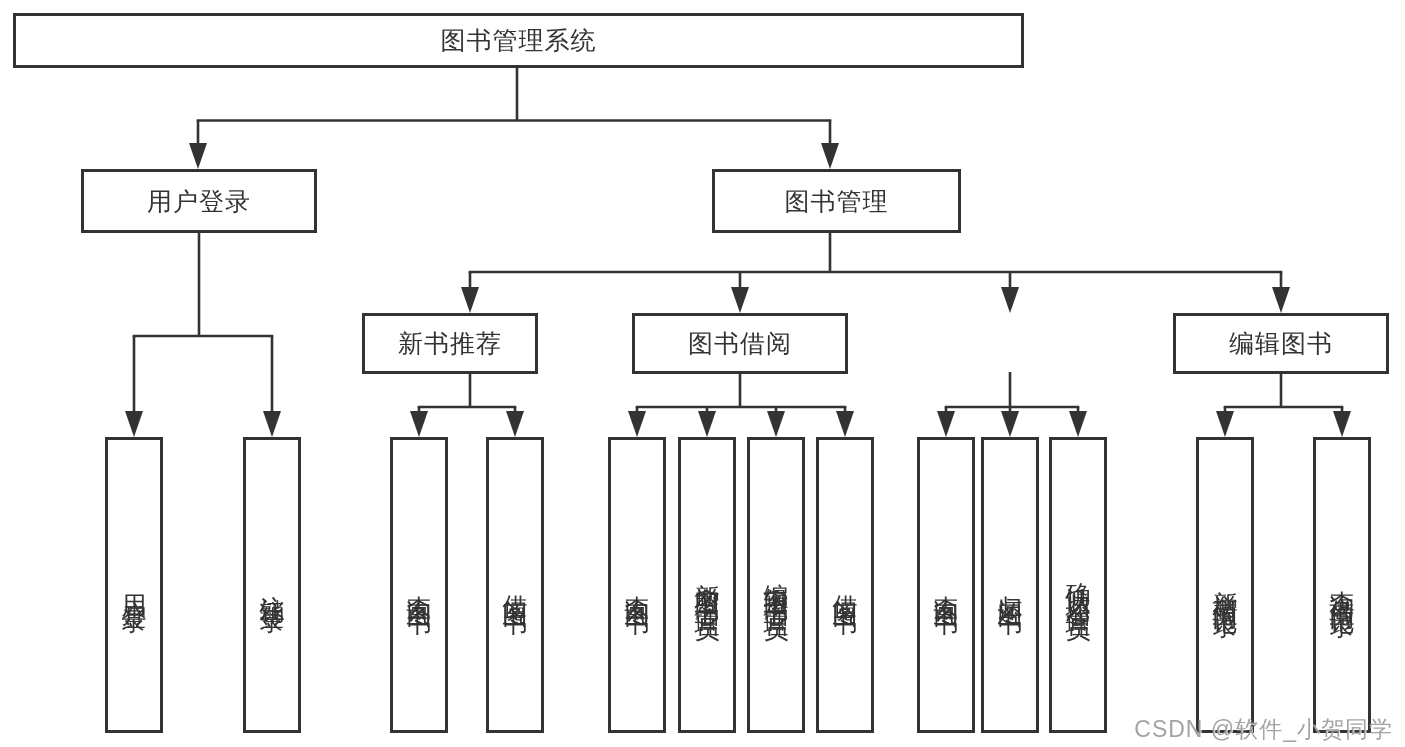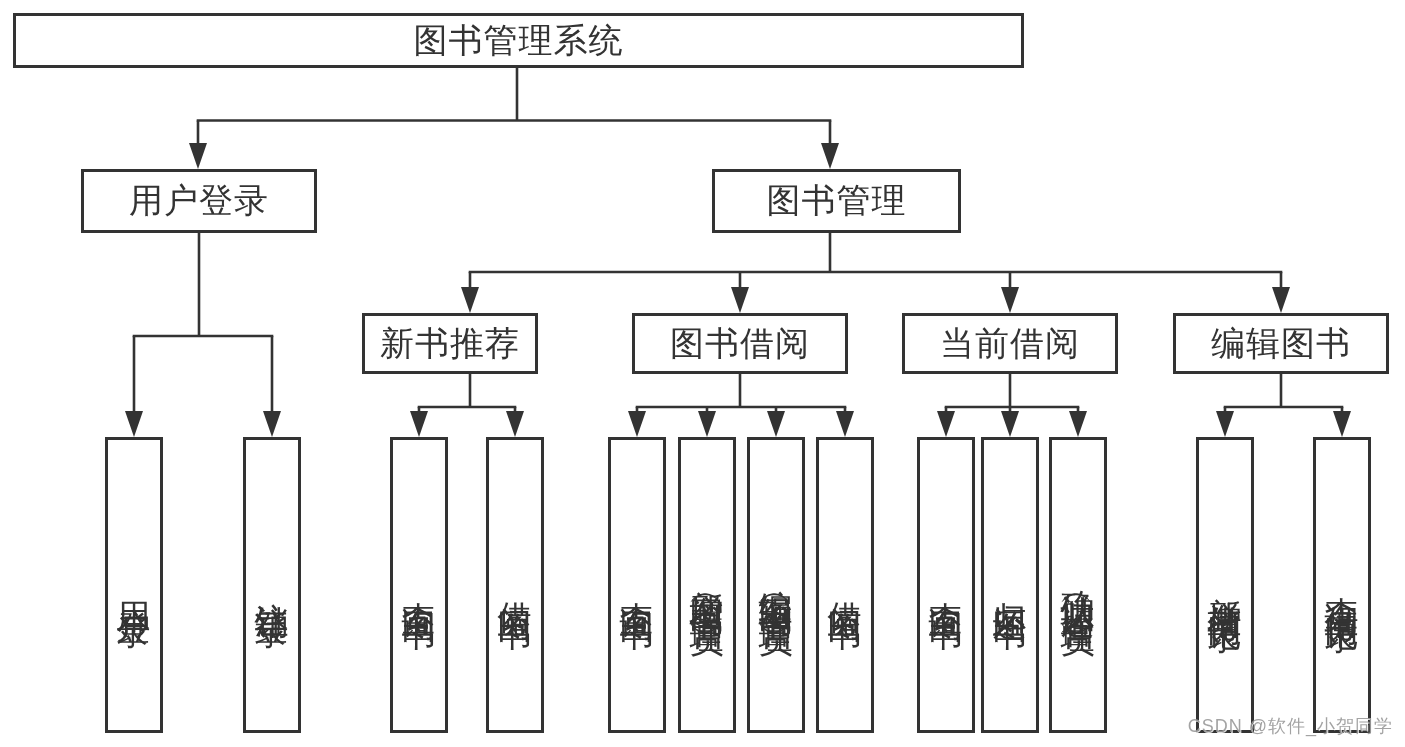--- a/index.html
+++ b/index.html
@@ -14,32 +14,32 @@
   body{background:var(--bg);font-family:"Liberation Sans","DejaVu Sans",sans-serif;}
   .canvas{
     position:relative;width:1405px;height:747px;background:var(--bg);overflow:hidden;
   }
   .wires{position:absolute;left:0;top:0;pointer-events:none;}
   .wires line{stroke:var(--line);stroke-width:2.6;}
   .wires polygon{fill:var(--line);stroke:none;}
   .node{
     position:absolute;display:flex;align-items:center;justify-content:center;
     background:var(--box-fill);border:3px solid var(--box-border);
-    color:var(--text);font-size:34px;letter-spacing:1px;text-align:center;
+    color:var(--text);font-size:25px;letter-spacing:1px;text-align:center;
     z-index:2;
   }
   .node.v{
     writing-mode:vertical-rl;
     text-orientation:mixed;
     letter-spacing:5px;
     line-height:1;
   }
   .watermark{
     position:absolute;top:714px;right:12px;z-index:3;
-    color:var(--watermark);font-size:18px;letter-spacing:1px;
+    color:var(--watermark);font-size:23px;letter-spacing:1px;
     text-shadow:1px 1px 0 rgba(255,255,255,.9);
     opacity:.92;white-space:nowrap;
   }
 </style>
 </head>
 <body>
 
 <div class="canvas">
 
   <svg class="wires" width="1405" height="747" viewBox="0 0 1405 747" aria-hidden="true">
@@ -118,21 +118,20 @@
     </g>
   </svg>
 
   <div class="node" style="left:13px;top:13px;width:1011px;height:55px">图书管理系统</div>
 
   <div class="node" style="left:81px;top:169px;width:236px;height:64px">用户登录</div>
   <div class="node" style="left:712px;top:169px;width:249px;height:64px">图书管理</div>
 
   <div class="node" style="left:362px;top:313px;width:176px;height:61px">新书推荐</div>
   <div class="node" style="left:632px;top:313px;width:216px;height:61px">图书借阅</div>
-  <div class="node" style="left:902px;top:313px;width:216px;height:61px">当前借阅</div>
   <div class="node" style="left:1173px;top:313px;width:216px;height:61px">编辑图书</div>
 
   <div class="node v" style="left:105px;top:437px;width:58px;height:296px">用户登录</div>
   <div class="node v" style="left:243px;top:437px;width:58px;height:296px">注销登录</div>
 
   <div class="node v" style="left:390px;top:437px;width:58px;height:296px">查询图书</div>
   <div class="node v" style="left:486px;top:437px;width:58px;height:296px">借阅图书</div>
 
   <div class="node v" style="left:608px;top:437px;width:58px;height:296px">查询图书</div>
   <div class="node v" style="left:678px;top:437px;width:58px;height:296px">新增图书（管理员）</div>

